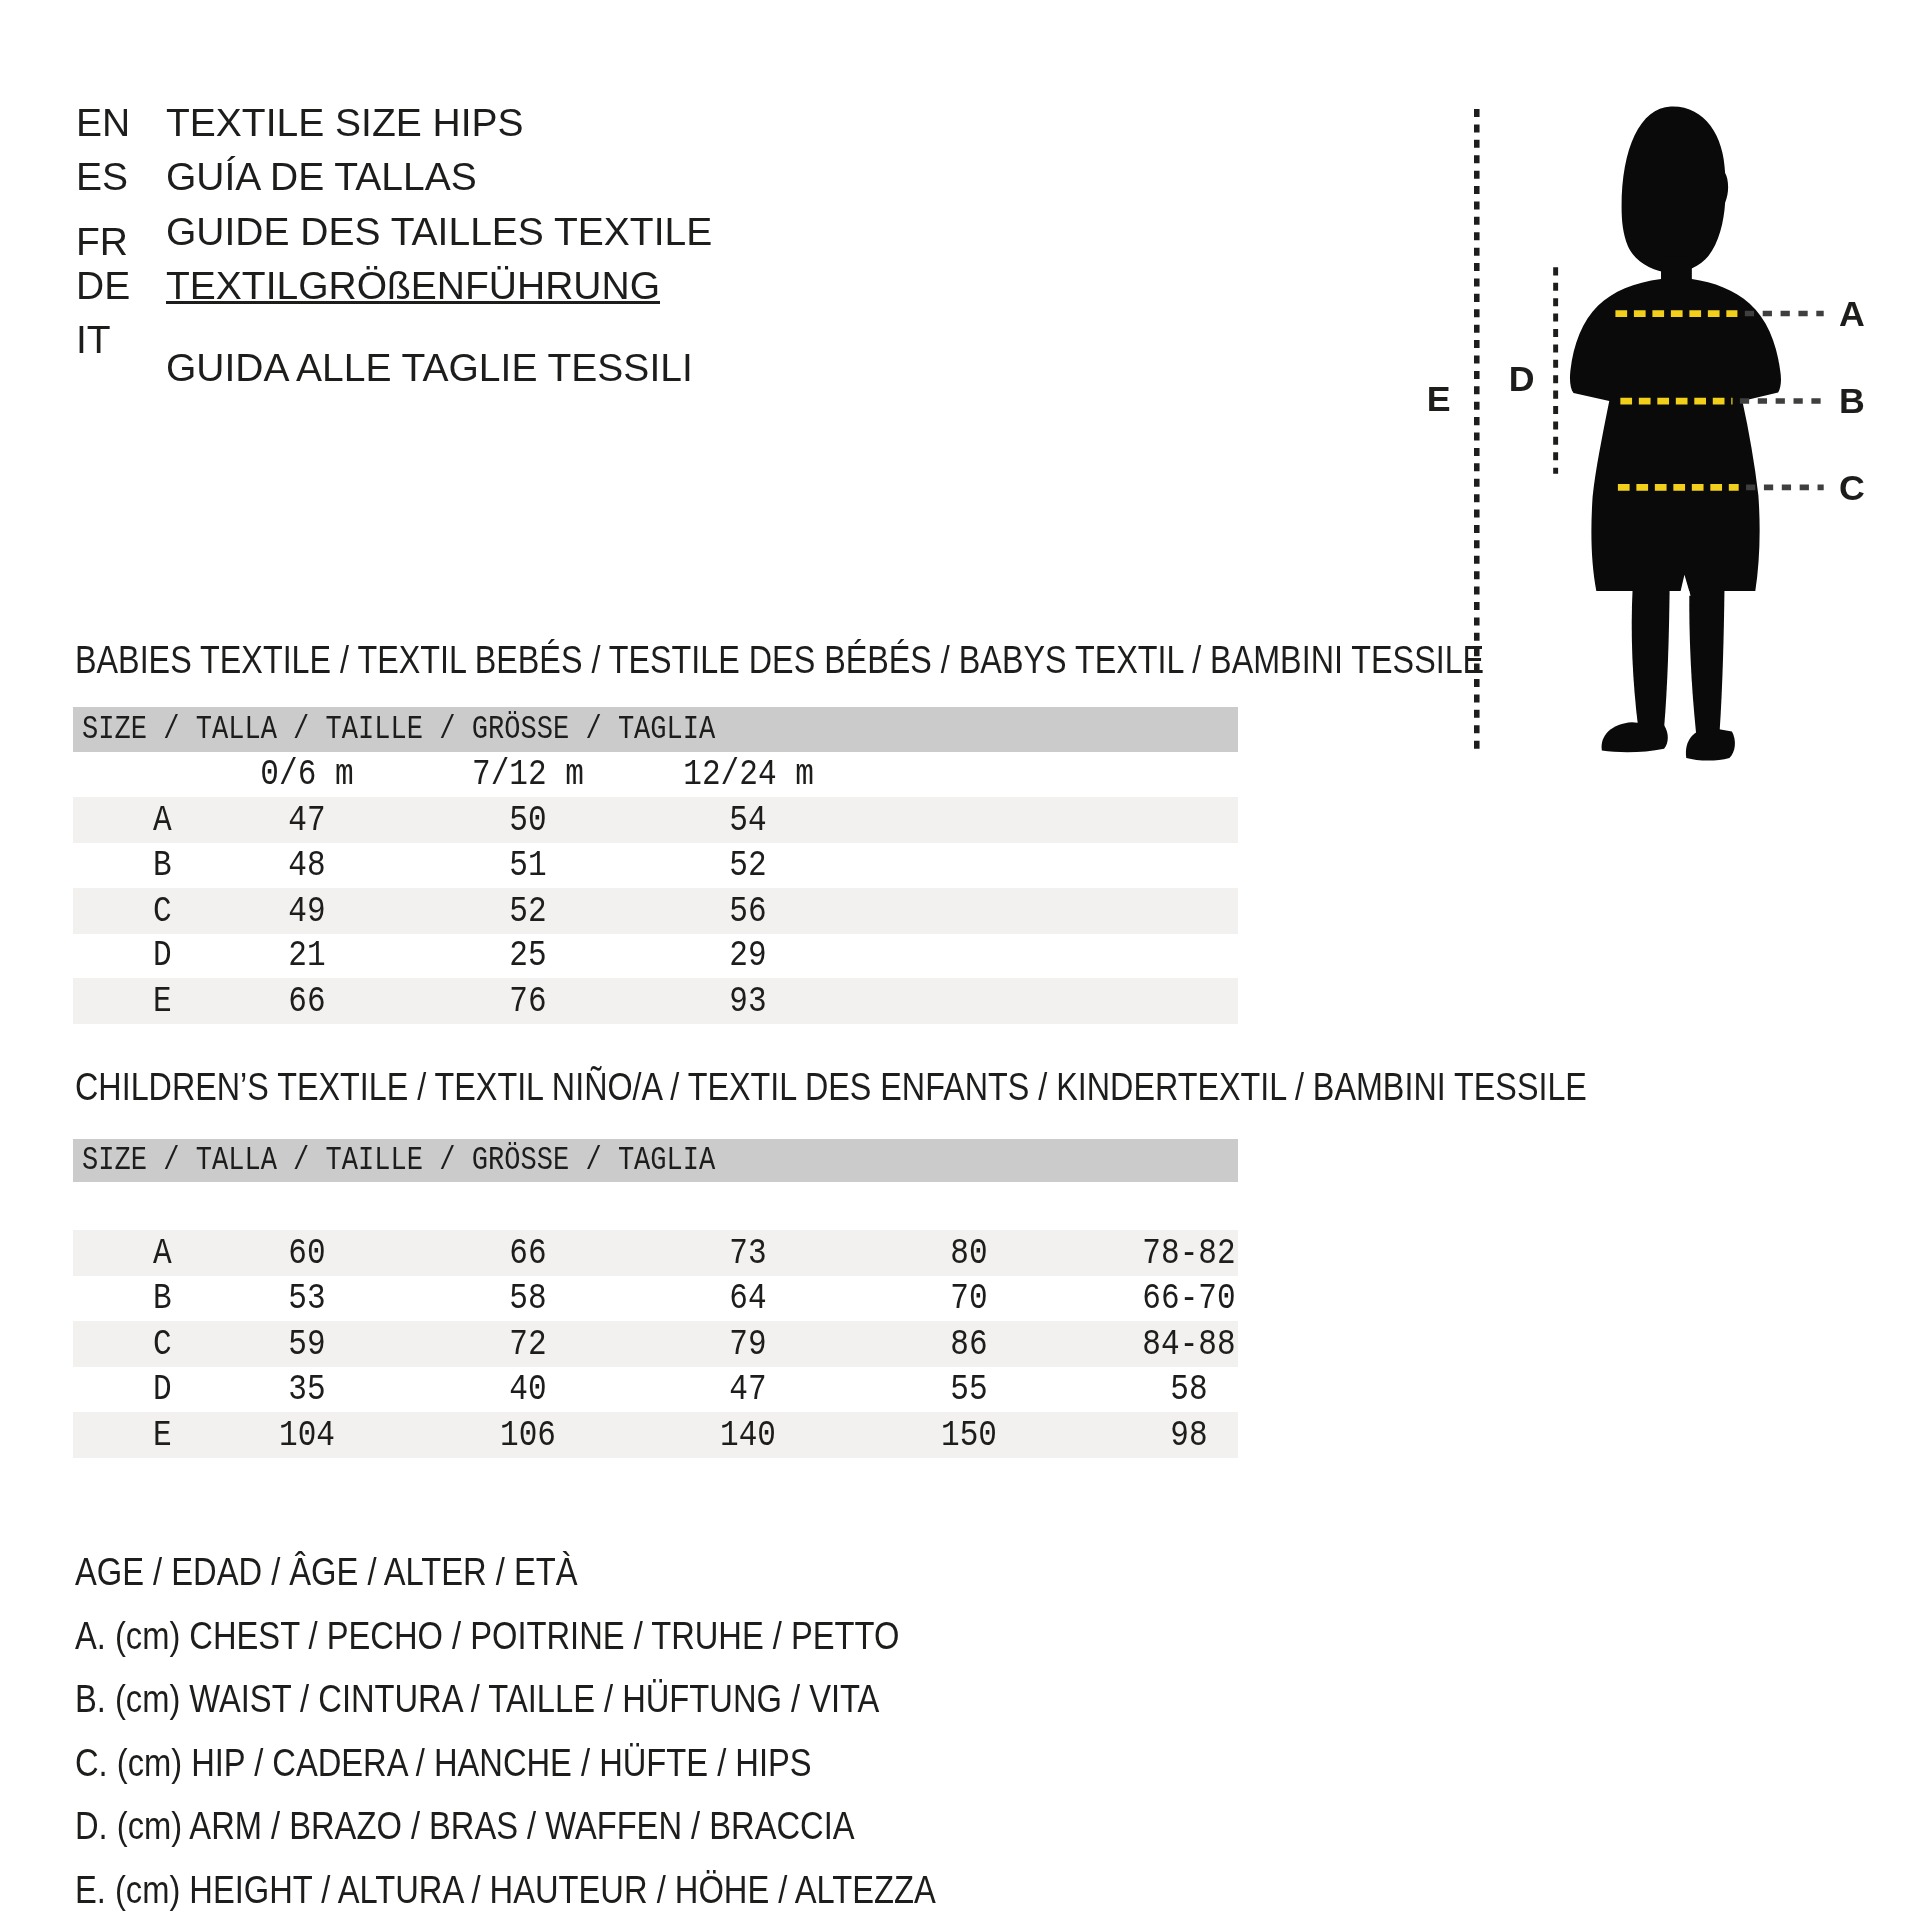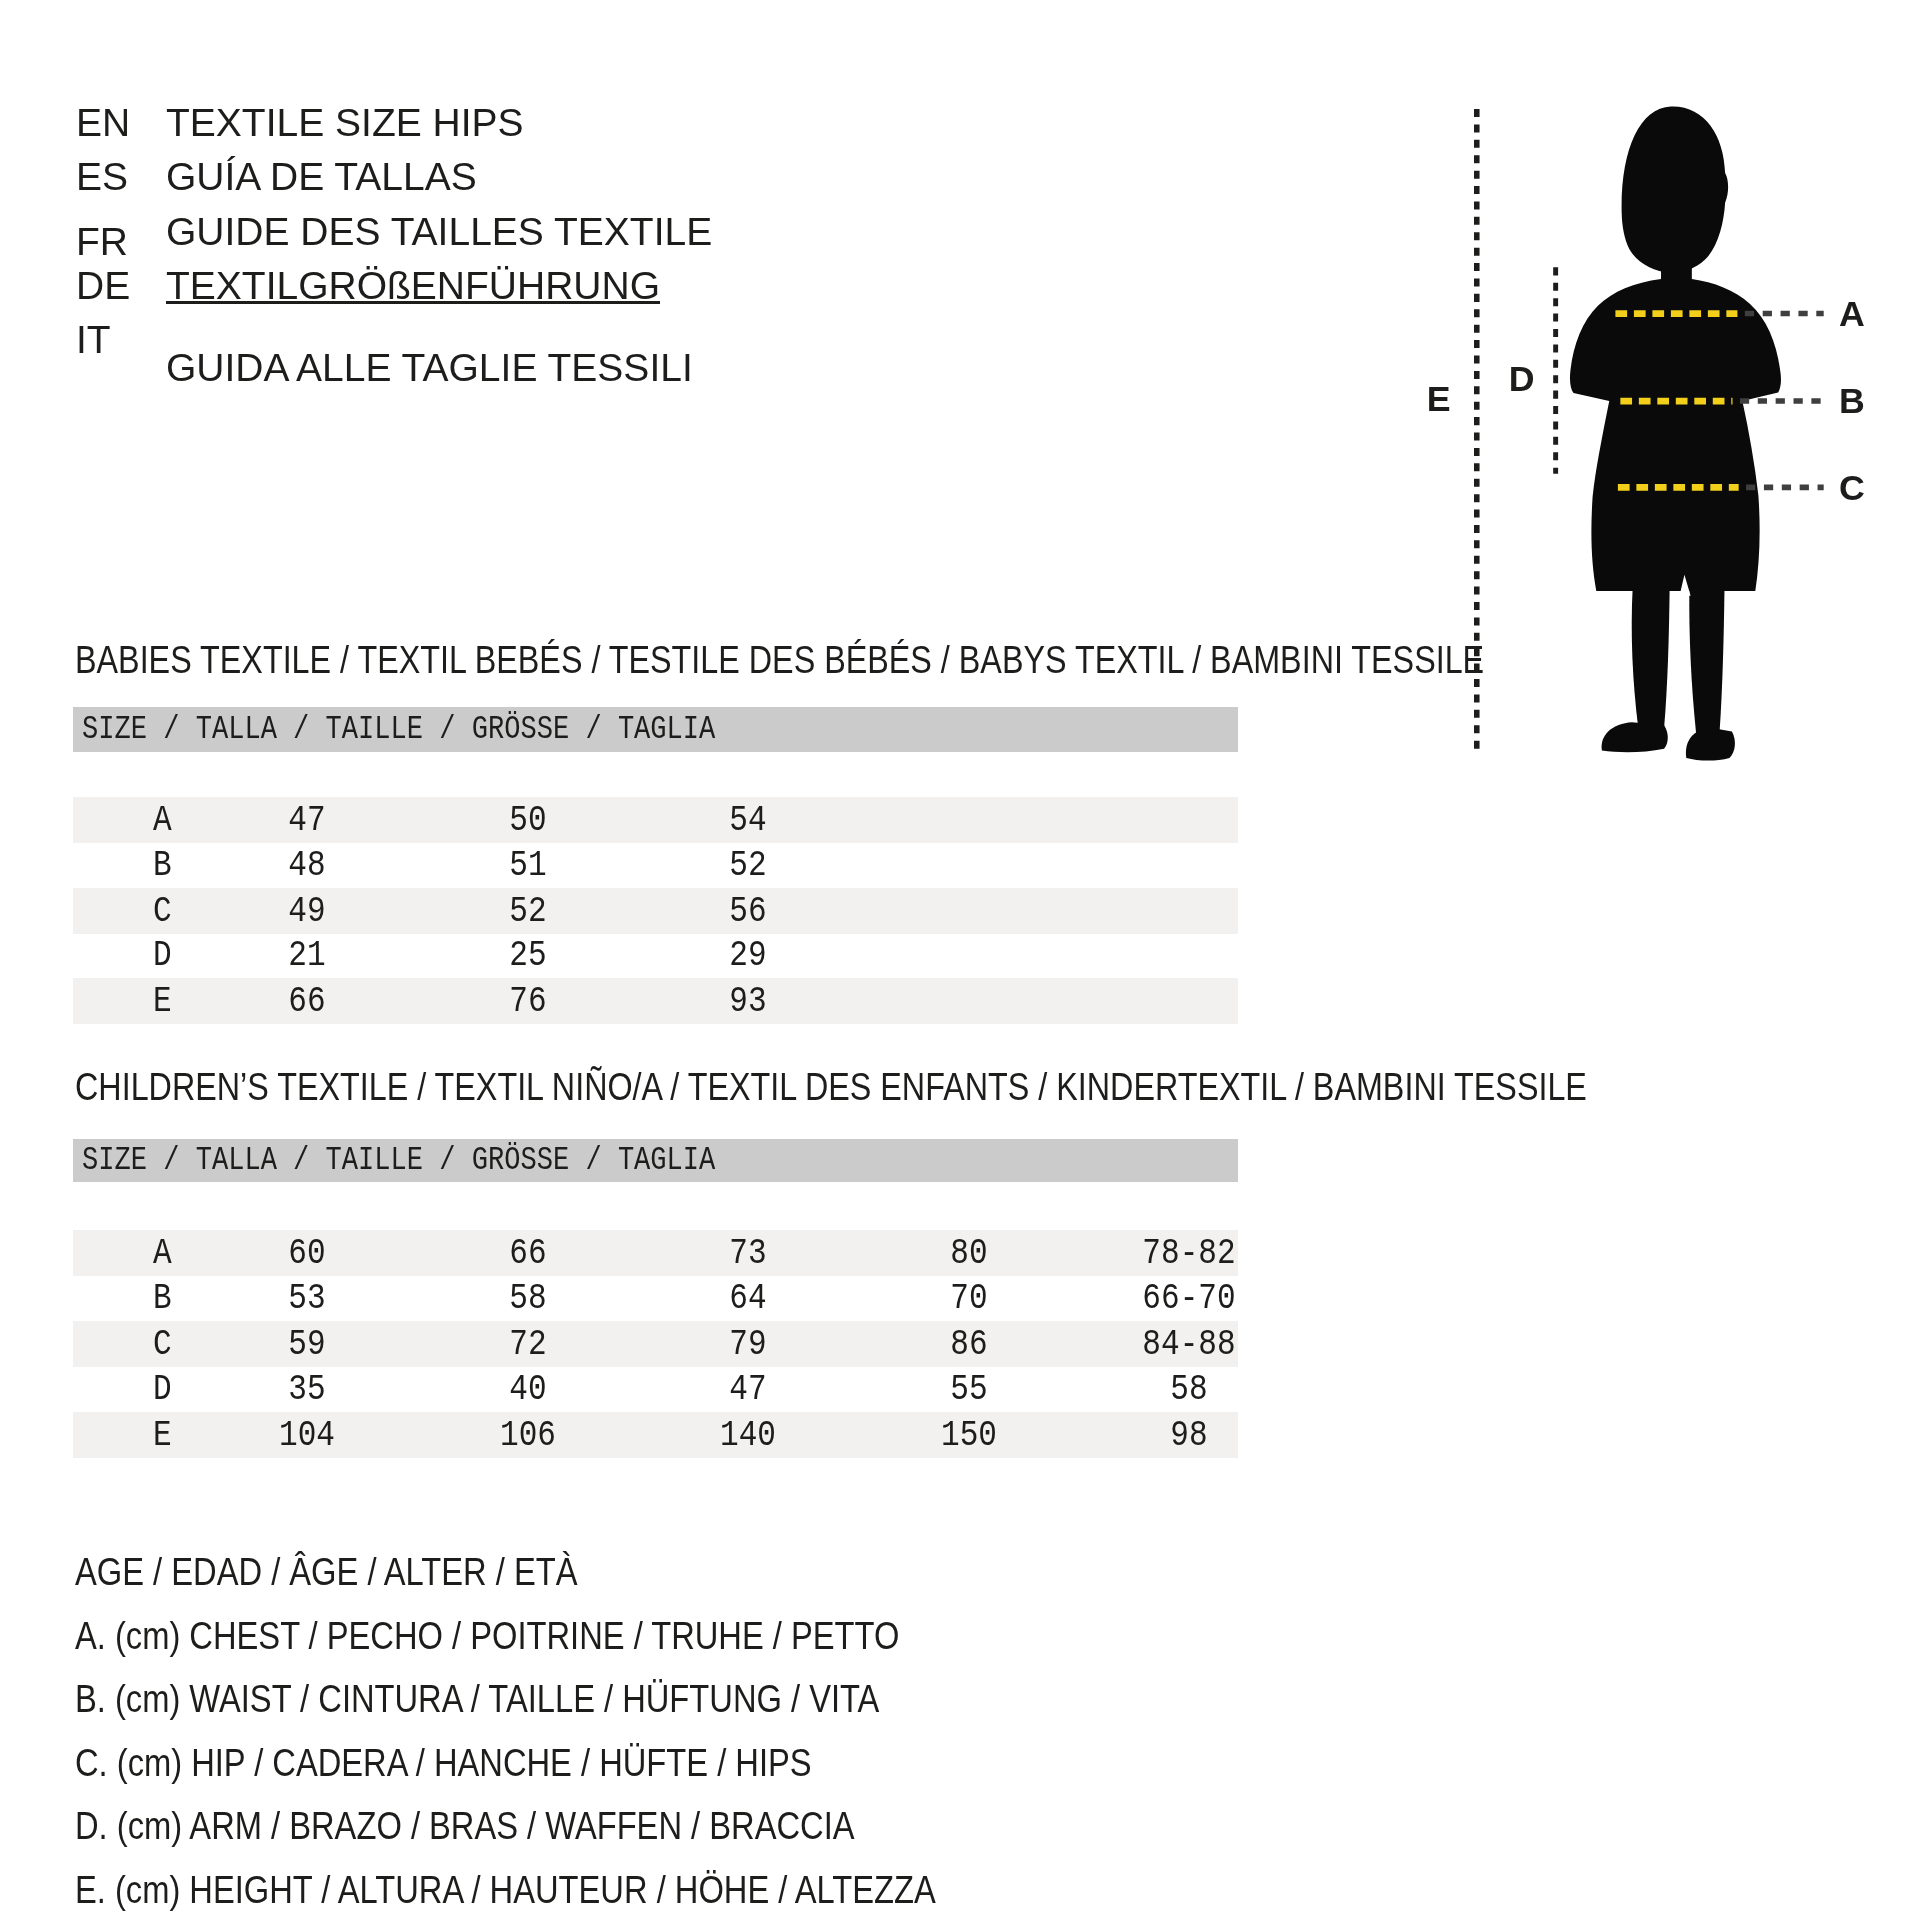--- a/index.html
+++ b/index.html
@@ -101,20 +101,25 @@
     <text class="fig-label" x="149" y="534" font-size="58" fill="#1d1d1b">D</text>
     <text class="fig-label" x="16" y="566" font-size="58" fill="#1d1d1b">E</text>
   </svg>
 
   <div class="abs heading" style="left:75px; top:641px;">BABIES TEXTILE / TEXTIL BEBÉS / TESTILE DES BÉBÉS / BABYS TEXTIL / BAMBINI TESSILE</div>
 
   <div class="table" style="top:707px; height:317px;">
     <div class="thead" style="top:0; height:45px;">
       <div class="thead-text" style="line-height:45px;">SIZE / TALLA / TAILLE / GRÖSSE / TAGLIA</div>
     </div>
+    <div class="trow" style="top:45px; height:45px;">
+      <div class="tcell" style="left:157px; line-height:45px;">0/6 m</div>
+      <div class="tcell" style="left:378px; line-height:45px;">7/12 m</div>
+      <div class="tcell" style="left:598px; line-height:45px;">12/24 m</div>
+    </div>
     <div class="trow alt" style="top:90px; height:46px;">
       <div class="tlabel" style="line-height:46px;">A</div>
       <div class="tcell" style="left:157px; line-height:46px;">47</div>
       <div class="tcell" style="left:378px; line-height:46px;">50</div>
       <div class="tcell" style="left:598px; line-height:46px;">54</div>
     </div>
     <div class="trow" style="top:136px; height:45px;">
       <div class="tlabel" style="line-height:45px;">B</div>
       <div class="tcell" style="left:157px; line-height:45px;">48</div>
       <div class="tcell" style="left:378px; line-height:45px;">51</div>

